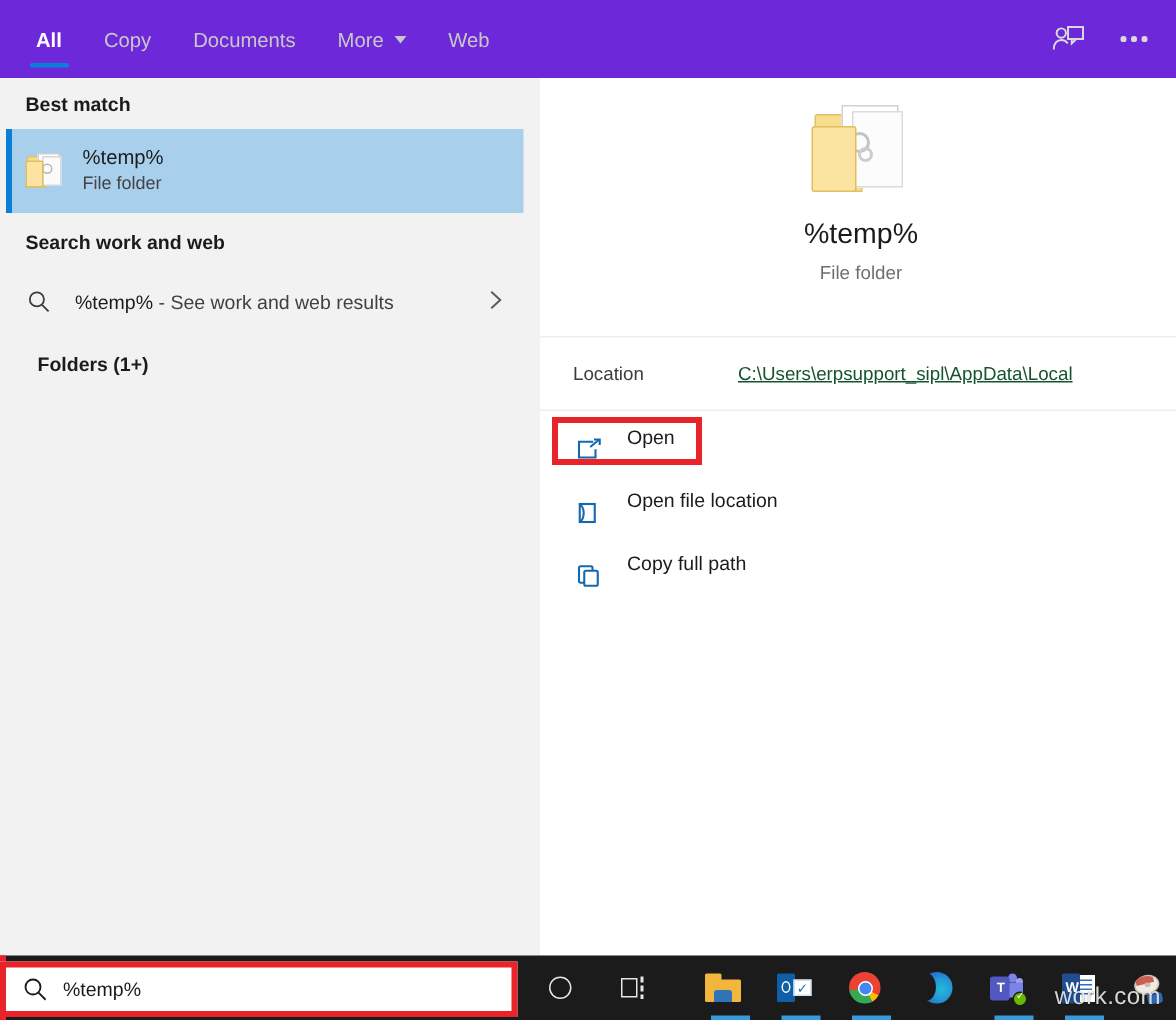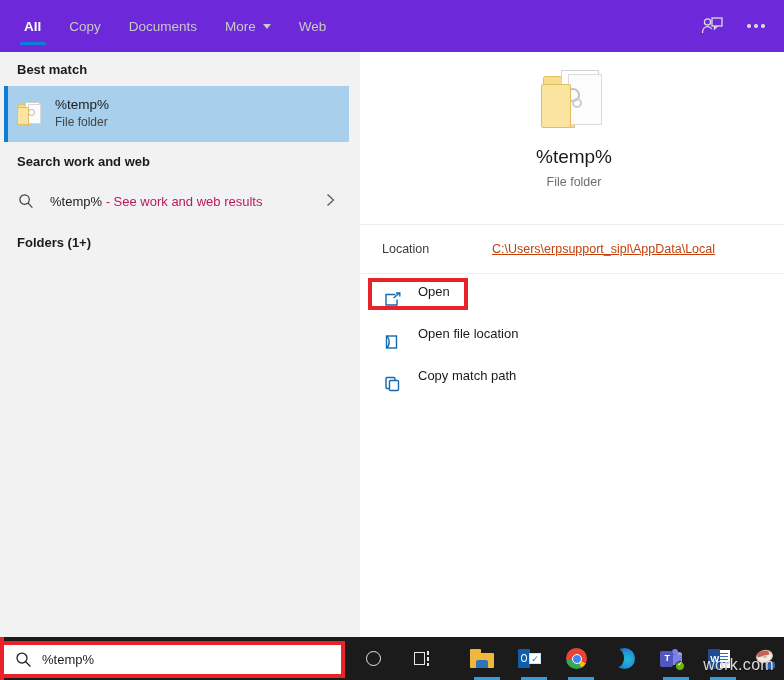--- a/index.html
+++ b/index.html
@@ -90,21 +90,21 @@
   .row-title { font-size: 13.5px; color: #1b1b1b; line-height: 1.35; }
   .row-sub { font-size: 12px; color: #444; line-height: 1.45; }
 
   .web-row {
     height: 42px; display: flex; align-items: center;
     padding-left: 14px; padding-right: 14px;
     cursor: default;
   }
   .web-row .mag { width: 32px; display: flex; align-items: center; }
   .web-row .web-label { font-size: 13px; color: #1b1b1b; flex: 1; }
-  .web-row .web-label .muted { color: #be185d; }
+  .web-row .web-label .muted { color: #404040; }
   .chev { color: #5a5a5a; font-size: 14px; }
 
   
   .folder-ico { position: relative; width: 26px; height: 24px; }
   .folder-ico .back {
     position: absolute; left: 1px; top: 2px; width: 13px; height: 21px;
     background: #f6dd8e; border: 1px solid #e3c264; border-radius: 1px 0 0 1px;
   }
   .folder-ico .sheet1 {
     position: absolute; left: 8px; top: 0px; width: 15px; height: 22px;
@@ -157,21 +157,21 @@
   .hero-title { font-size: 19px; color: #1b1b1b; margin-top: 14px; }
   .hero-sub { font-size: 12.5px; color: #6e6e6e; margin-top: 7px; }
 
   .divider { height: 1px; background: #ededed; }
   .location-row {
     height: 48px; display: flex; align-items: center;
     padding-left: 22px;
   }
   .location-label { font-size: 12.5px; color: #3c3c3c; width: 110px; }
   .location-value {
-    font-size: 12.5px; color: #c2410c;
+    font-size: 12.5px; color: #14532d;
     text-decoration: underline; cursor: pointer;
   }
 
   .actions { padding-top: 10px; }
   .action-row {
     position: relative;
     height: 32px; display: flex; 
     padding-left: 24px; margin-bottom: 10px;
     cursor: default;
   }
@@ -349,21 +349,21 @@
           </svg>
         </span>
         <span class="web-label"><span>%temp%</span><span class="muted"> - See work and web results</span></span>
         <span class="chev">
           <svg width="9" height="14" viewBox="0 0 9 14">
               <polyline points="1.5,1.5 7.5,7 1.5,12.5" fill="none" stroke="#5a5a5a" stroke-width="1.3"></polyline>
             </svg>
         </span>
       </div>
 
-      <div class="section-head" style="height:40px;">Folders (1+)</div>
+      <div class="section-head" style="height:40px;margin-left:8px;">Folders (1+)</div>
     </div>
 
     <div class="right-pane">
 
       <div class="preview-hero">
         <span class="hero-icon">
           <span class="h-back"></span>
           <span class="h-sheet1"></span>
           <span class="h-sheet2"></span>
           <span class="h-gear1"></span>
@@ -405,21 +405,21 @@
           <span class="action-label">Open file location</span>
         </div>
 
         <div class="action-row">
           <span class="action-icon">
             <svg width="18" height="16" viewBox="0 0 18 16">
               <rect x="2" y="1.5" width="9" height="11" rx="1" fill="none" stroke="#1269b0" stroke-width="1.4"></rect>
               <rect x="5.5" y="4.5" width="9" height="10" rx="1" fill="#ffffff" stroke="#1269b0" stroke-width="1.4"></rect>
             </svg>
           </span>
-          <span class="action-label">Copy match path</span>
+          <span class="action-label">Copy full path</span>
         </div>
 
       </div>
     </div>
   </div>
 
   <div class="taskbar"></div>
   <div class="red-edge"></div>
 
   <div class="search-box">

